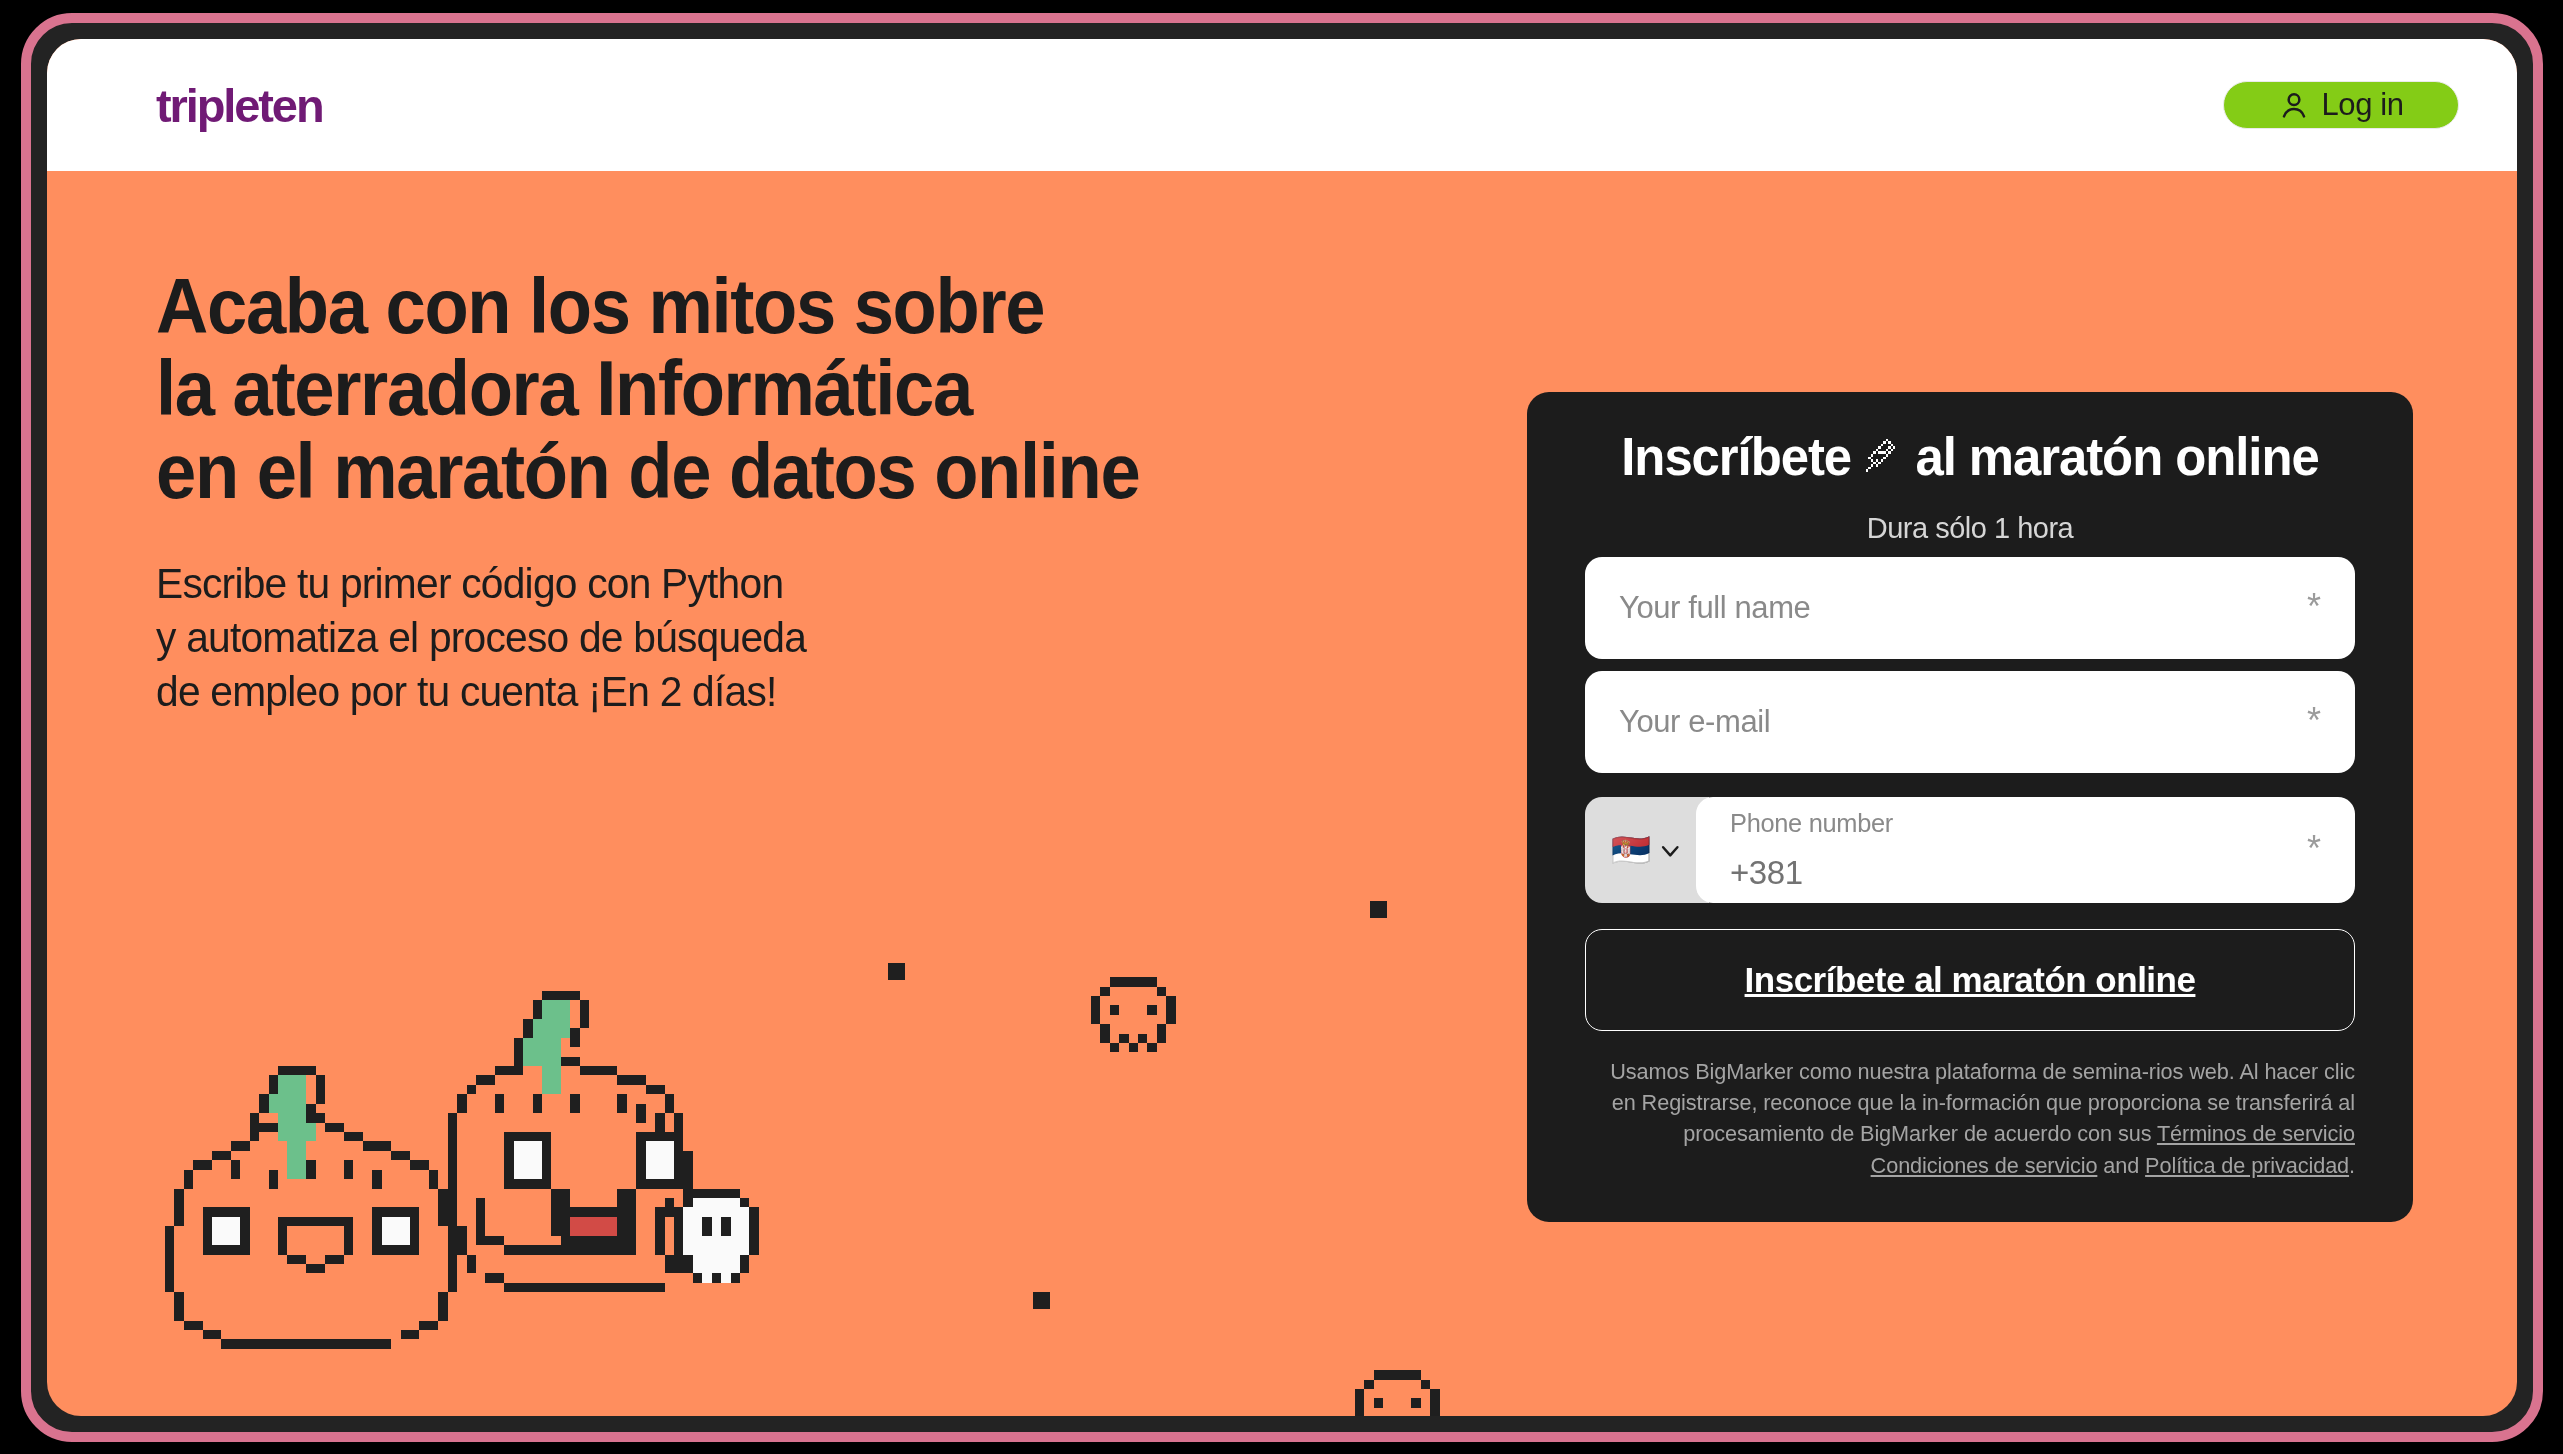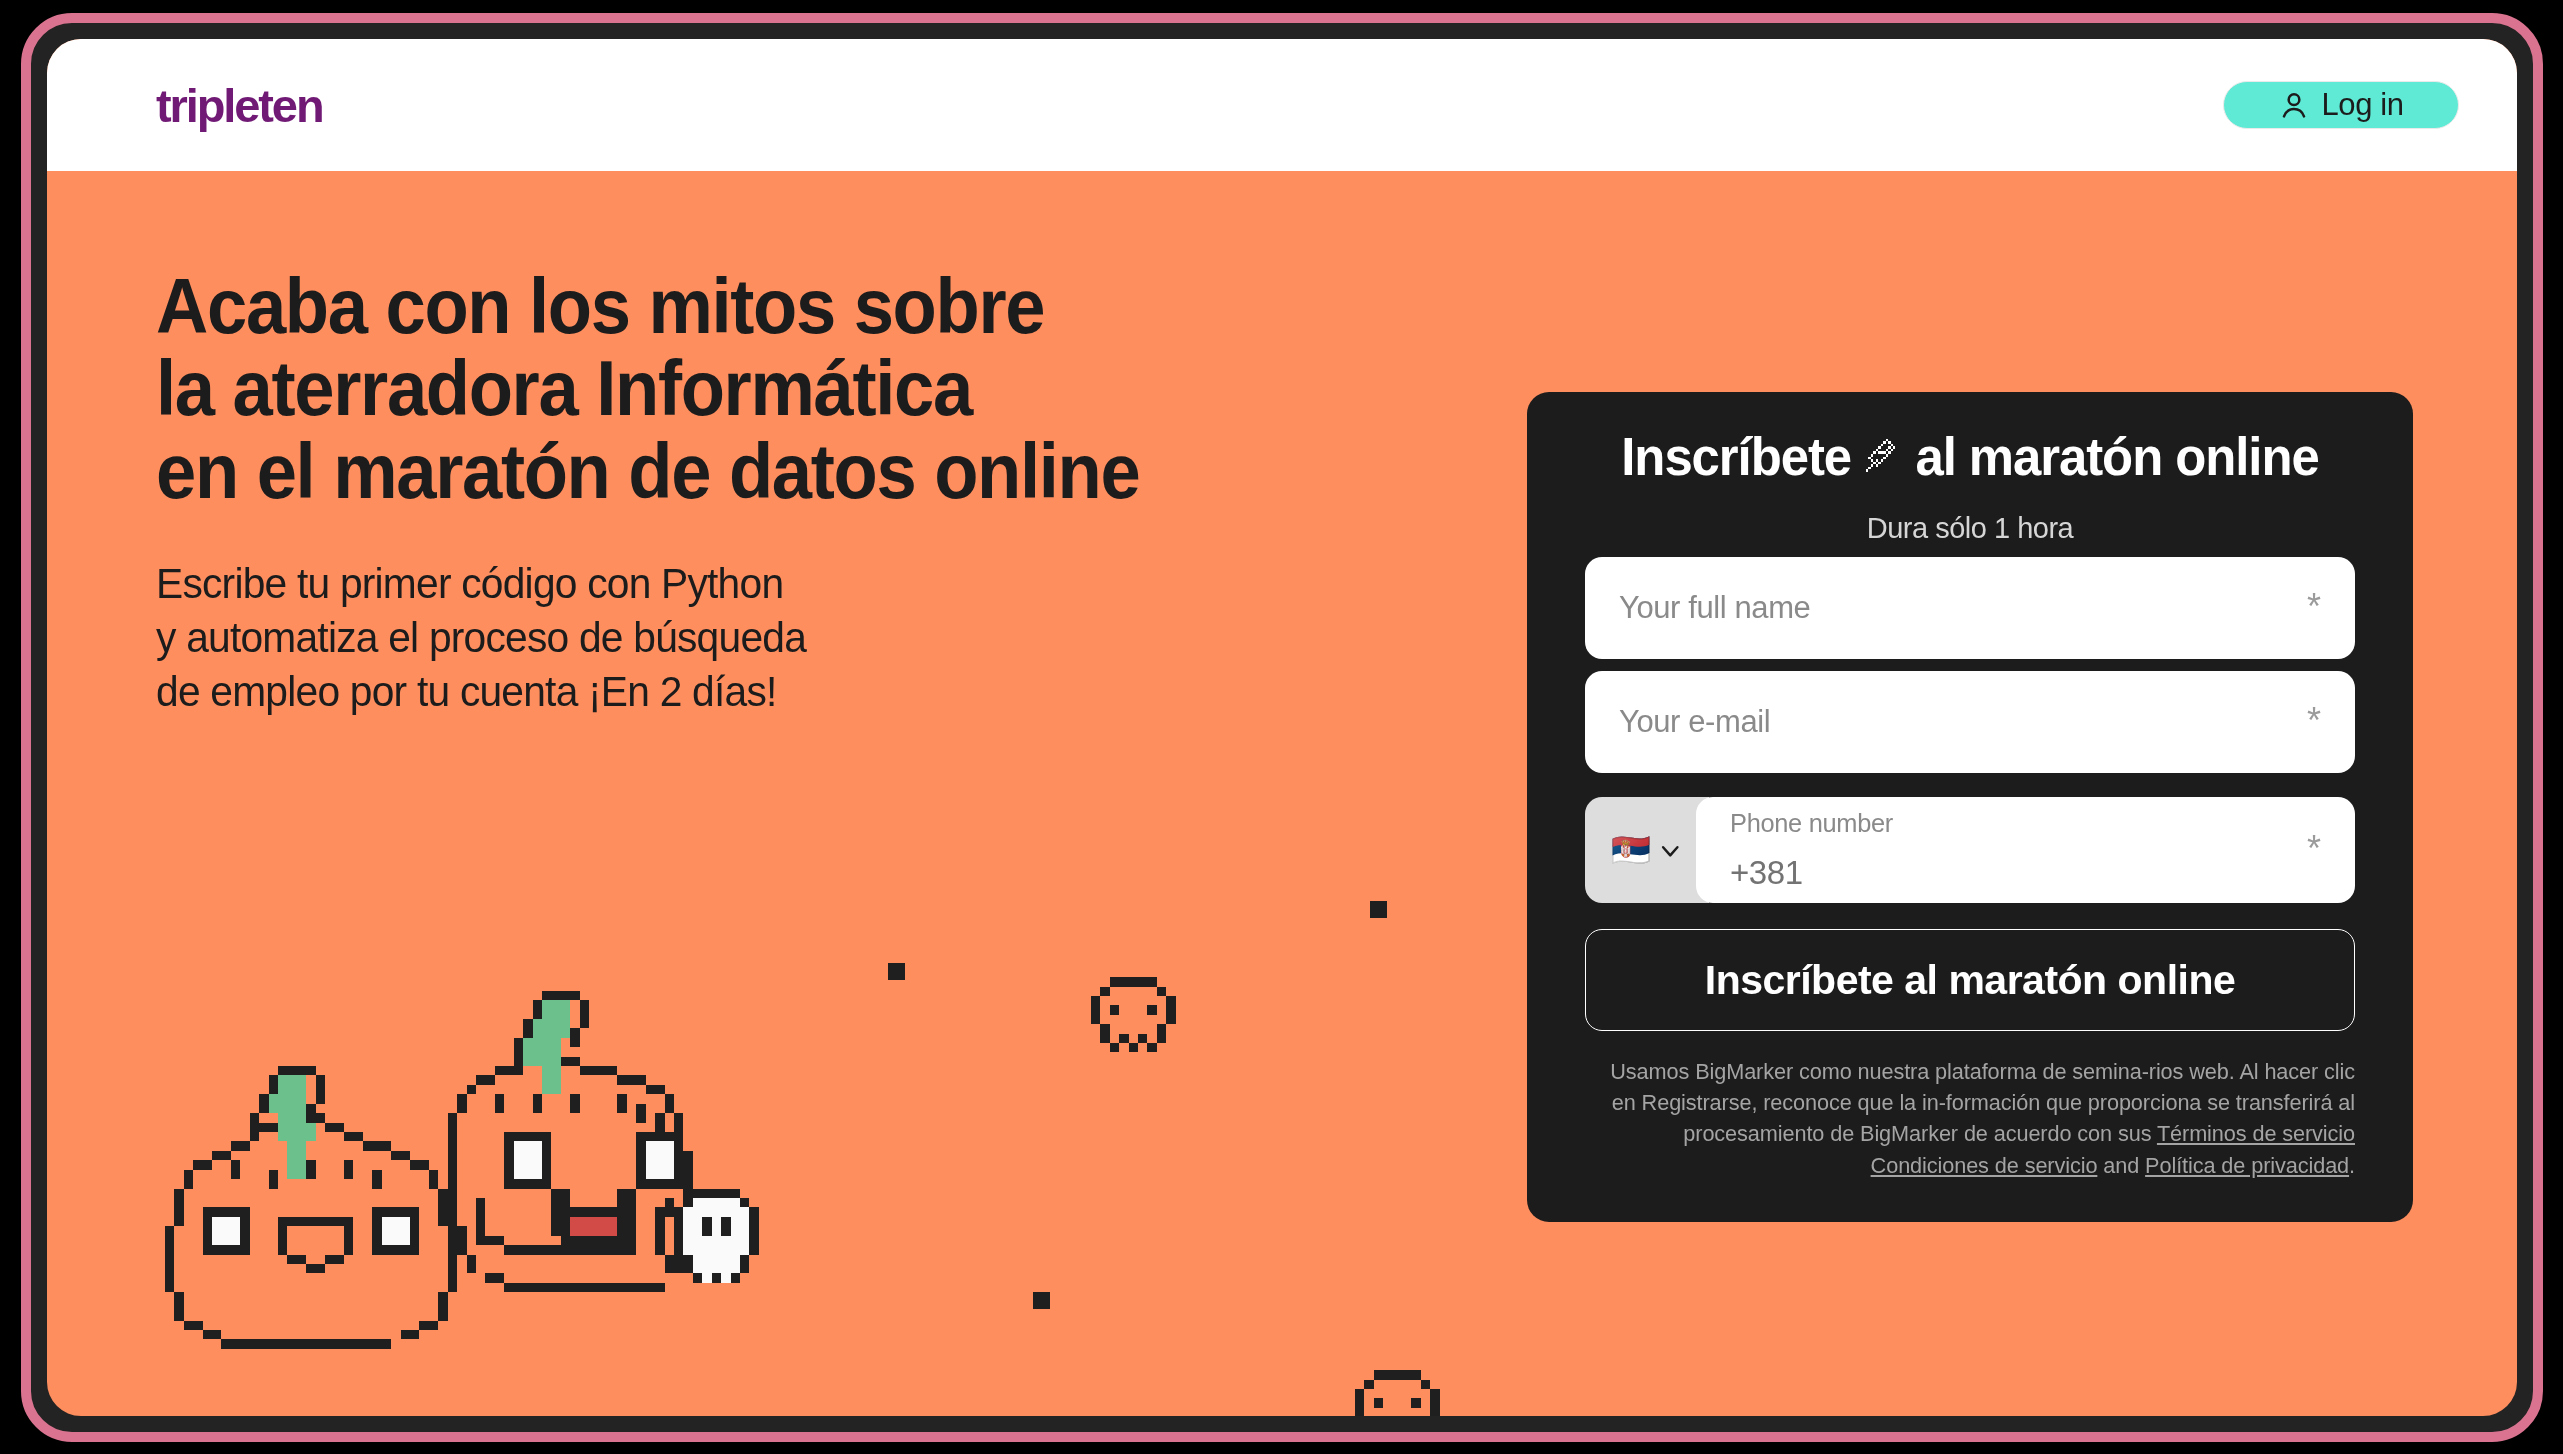--- a/index.html
+++ b/index.html
@@ -49,21 +49,21 @@
     font-weight: 700;
     letter-spacing: -2.1px;
     color: #701a75;
     font-family: "Liberation Sans", sans-serif;
   }
 
   .login-btn {
     display: flex;
     align-items: center;
     gap: 11px;
-    background: #5eead4;
+    background: #84cc16;
     border: 0.9px solid #eaeaea;
     border-radius: 41px;
     padding: 5px 49px;
     cursor: pointer;
     min-width: 236px;
     justify-content: center;
   }
   .login-btn .label {
     font-size: 31px;
     font-weight: 500;
@@ -238,28 +238,29 @@
   }
 
   .submit-btn {
     margin-top: 26px;
     width: 100%;
     height: 102px;
     border: 1.9px solid #ffffff;
     border-radius: 17px;
     background: #1c1c1c;
     color: #ffffff;
-    font-size: 41px;
+    font-size: 35px;
     font-weight: 700;
     letter-spacing: -0.5px;
     cursor: pointer;
     font-family: "Liberation Sans", sans-serif;
     display: flex;
     align-items: center;
     justify-content: center;
+    text-decoration: underline;
   }
 
   .legal {
     margin-top: 24.5px;
     font-size: 21.7px;
     line-height: 1.45;
     color: #a4a4a4;
     text-align: right;
     letter-spacing: -0.1px;
   }

